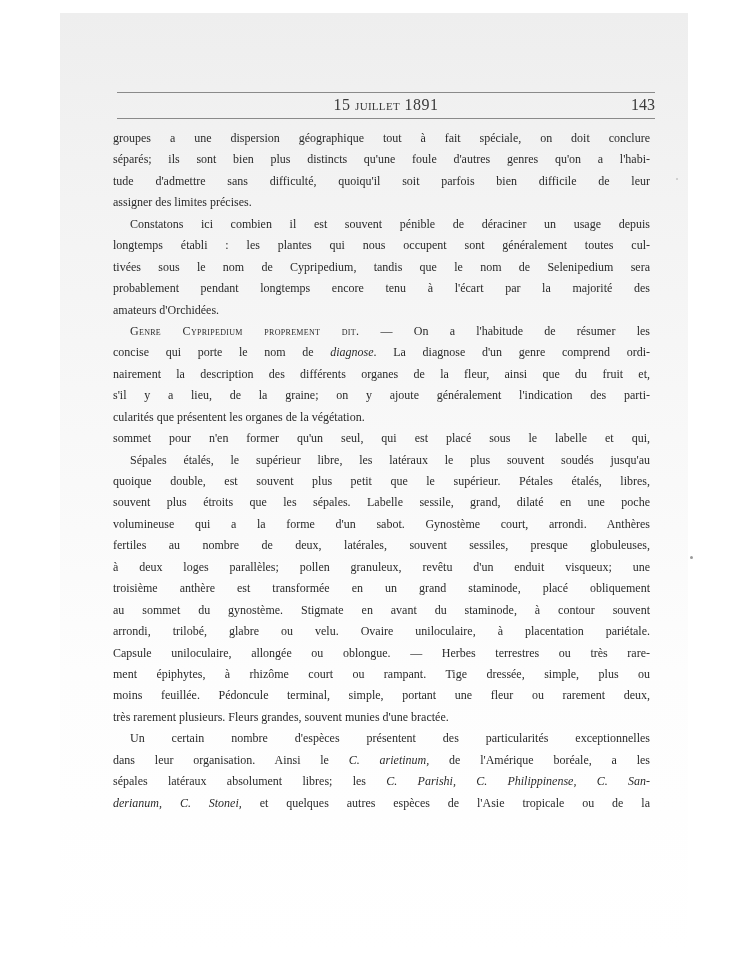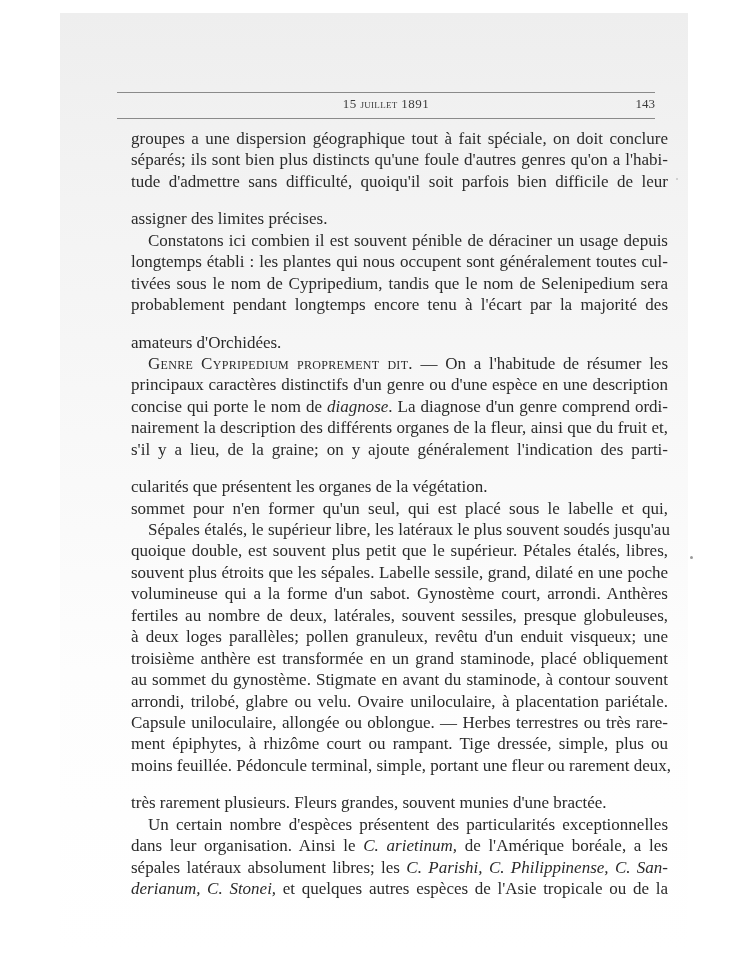--- a/index.html
+++ b/index.html
@@ -31,58 +31,57 @@
     background: #8a8a8a;
   }
   .rule.top { top: 92px; }
   .rule.bottom { top: 118px; }
   .running-head {
     position: absolute;
     top: 96px;
     left: 117px;
     width: 538px;
     height: 20px;
-    font-size: 13px;
+    font-size: 16px;
     color: #3a3a3a;
   }
   .running-head .date {
     position: absolute;
     left: 0;
     right: 0;
     text-align: center;
     letter-spacing: 0.5px;
   }
   .running-head .date .sc {
     font-variant: small-caps;
   }
   .running-head .folio {
     position: absolute;
     right: 0;
     top: 0;
   }
   .body-text {
     position: absolute;
-    left: 131px;
+    left: 113px;
     top: 128px;
     width: 537px;
-    font-size: 17px;
+    font-size: 12px;
     line-height: 21.45px;
   }
   .line {
     display: block;
     height: 21.45px;
     white-space: nowrap;
     text-align: justify;
     text-align-last: justify;
     overflow: visible;
   }
   .line.last {
     text-align: left;
     text-align-last: left;
-    margin-top: 16px;
   }
   .line.indent {
     padding-left: 17px;
   }
   .sc { font-variant: small-caps; letter-spacing: 0.3px; }
   em { }
   .speck {
     position: absolute;
     width: 3px;
     height: 3px;
@@ -117,21 +116,20 @@
     </div>
     <div>
       <span class="line indent"><span>Constatons ici combien il est souvent pénible de déraciner un usage depuis</span></span>
       <span class="line"><span>longtemps établi : les plantes qui nous occupent sont généralement toutes cul-</span></span>
       <span class="line"><span>tivées sous le nom de Cypripedium, tandis que le nom de Selenipedium sera</span></span>
       <span class="line"><span>probablement pendant longtemps encore tenu à l'écart par la majorité des</span></span>
       <span class="line last"><span>amateurs d'Orchidées.</span></span>
     </div>
     <div>
       <span class="line indent"><span class="sc">Genre Cypripedium proprement dit.</span><span> — On a l'habitude de résumer les</span></span>
-      <span class="line"><span>principaux caractères distinctifs d'un genre ou d'une espèce en une description</span></span>
       <span class="line"><span>concise qui porte le nom de </span><em>diagnose</em><span>. La diagnose d'un genre comprend ordi-</span></span>
       <span class="line"><span>nairement la description des différents organes de la fleur, ainsi que du fruit et,</span></span>
       <span class="line"><span>s'il y a lieu, de la graine; on y ajoute généralement l'indication des parti-</span></span>
       <span class="line last"><span>cularités que présentent les organes de la végétation.</span></span>
     </div>
     <div>
       <span class="line"><span>sommet pour n'en former qu'un seul, qui est placé sous le labelle et qui,</span></span>
       <span class="line indent"><span>Sépales étalés, le supérieur libre, les latéraux le plus souvent soudés jusqu'au</span></span>
       <span class="line"><span>quoique double, est souvent plus petit que le supérieur. Pétales étalés, libres,</span></span>
       <span class="line"><span>souvent plus étroits que les sépales. Labelle sessile, grand, dilaté en une poche</span></span>

